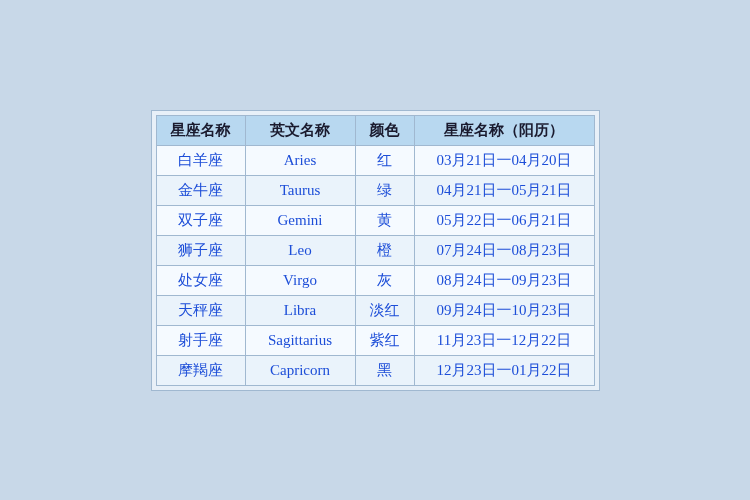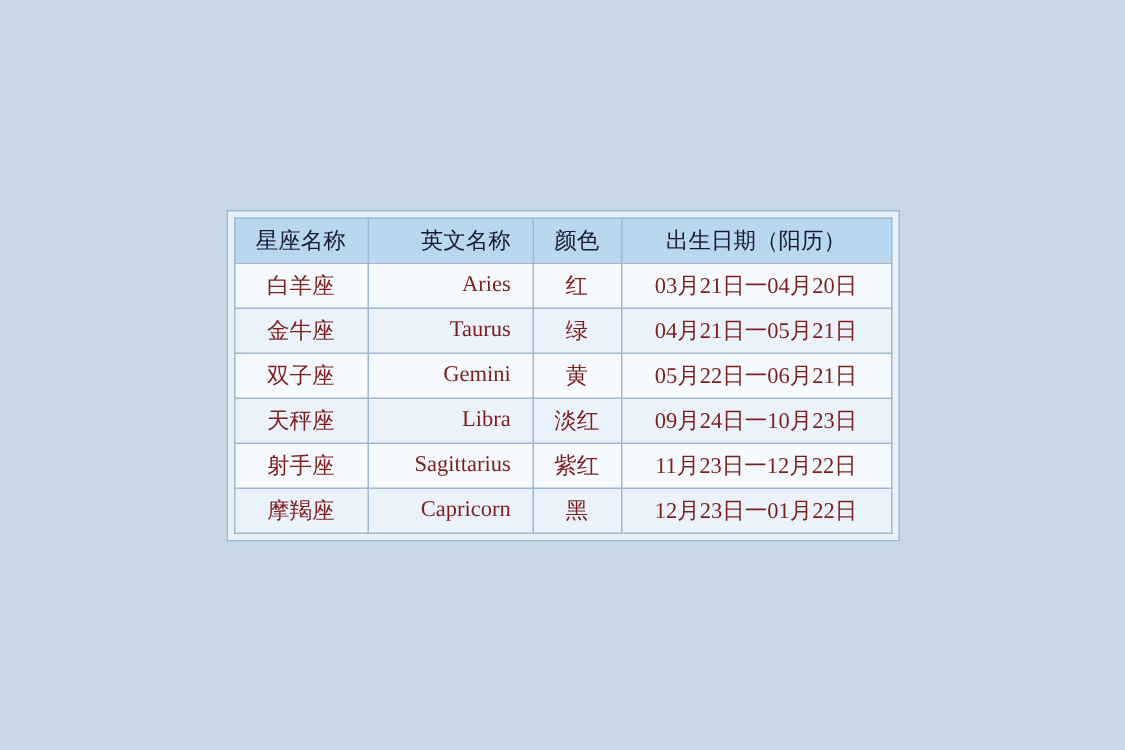--- a/index.html
+++ b/index.html
@@ -27,75 +27,87 @@
     table {
       border-collapse: collapse;
       background-color: #f0f6fc;
     }
 
     th, td {
       border: 1px solid #a0b8d0;
       padding: 5px 14px;
       text-align: center;
       font-size: 15px;
-      color: #7f1d1d;
+      color: #1d4ed8;
       white-space: nowrap;
     }
 
     thead th {
       background-color: #b8d8f0;
-      font-weight: normal;
+      font-weight: bold;
       font-size: 15px;
       color: #1a1a2e;
     }
 
     tbody tr {
       background-color: #f5faff;
     }
 
     tbody tr:nth-child(even) {
       background-color: #eaf3fb;
     }
 
     .col-zh { min-width: 80px; }
-    .col-en { min-width: 110px; text-align: right; }
+    .col-en { min-width: 110px; }
     .col-color { min-width: 50px; }
     .col-date { min-width: 180px; }
   </style>
 </head>
 <body>
 
 <div class="table-container">
   <table>
     <thead>
       <tr>
         <th class="col-zh">星座名称</th>
         <th class="col-en">英文名称</th>
         <th class="col-color">颜色</th>
-        <th class="col-date">出生日期（阳历）</th>
+        <th class="col-date">星座名称（阳历）</th>
       </tr>
     </thead>
     <tbody id="table-body">
     <tr>
           <td class="col-zh">白羊座</td>
           <td class="col-en">Aries</td>
           <td class="col-color">红</td>
           <td class="col-date">03月21日一04月20日</td>
         </tr>
         <tr>
           <td class="col-zh">金牛座</td>
           <td class="col-en">Taurus</td>
           <td class="col-color">绿</td>
           <td class="col-date">04月21日一05月21日</td>
         </tr>
         <tr>
           <td class="col-zh">双子座</td>
           <td class="col-en">Gemini</td>
           <td class="col-color">黄</td>
           <td class="col-date">05月22日一06月21日</td>
+        </tr>
+        <tr>
+          <td class="col-zh">狮子座</td>
+          <td class="col-en">Leo</td>
+          <td class="col-color">橙</td>
+          <td class="col-date">07月24日一08月23日</td>
+        </tr>
+        <tr>
+          <td class="col-zh">处女座</td>
+          <td class="col-en">Virgo</td>
+          <td class="col-color">灰</td>
+          <td class="col-date">08月24日一09月23日</td>
         </tr>
         <tr>
           <td class="col-zh">天秤座</td>
           <td class="col-en">Libra</td>
           <td class="col-color">淡红</td>
           <td class="col-date">09月24日一10月23日</td>
         </tr>
         <tr>
           <td class="col-zh">射手座</td>
           <td class="col-en">Sagittarius</td>

